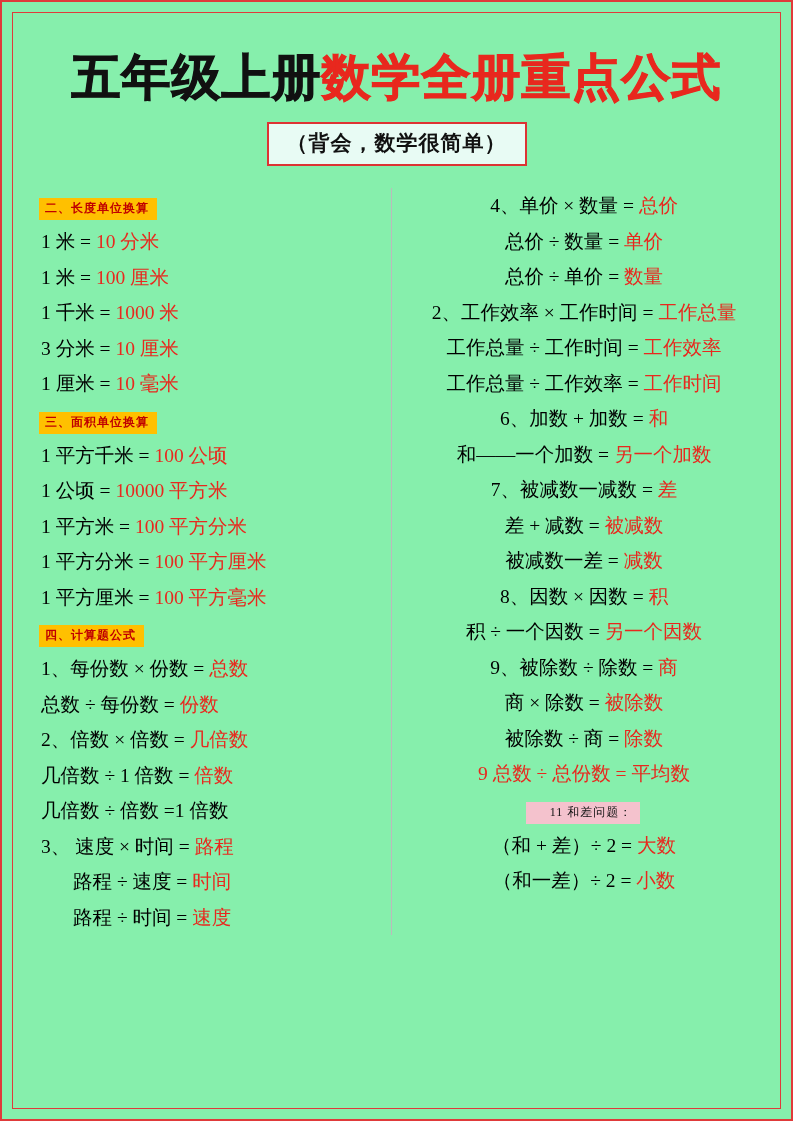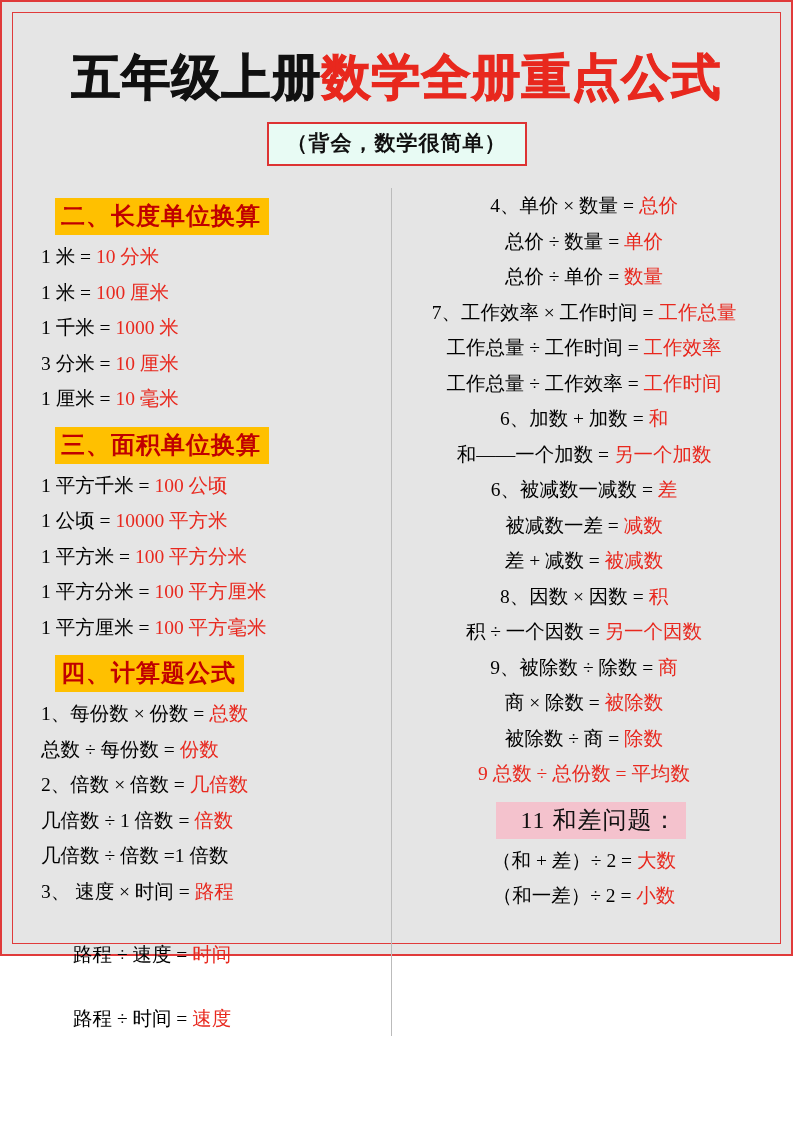--- a/index.html
+++ b/index.html
@@ -10,25 +10,25 @@
   body {
     width: 793px;
     height: 1122px;
     font-family: "Liberation Serif", "DejaVu Serif", serif;
     color: #000000;
     position: relative;
     overflow: hidden;
   }
   .page {
     width: 793px;
-    height: 956px;
+    height: 1121px;
     box-sizing: border-box;
     border: 2px solid #e03a3a;
     position: relative;
-    background: #e5e5e5;
+    background: #86efac;
   }
   .inner {
     position: absolute;
     left: 10px;
     top: 10px;
     right: 10px;
     bottom: 10px;
     border: 1px solid #e03a3a;
     box-sizing: border-box;
     padding: 22px 26px 0 26px;
@@ -94,39 +94,39 @@
     flex: 1;
     padding-left: 10px;
     text-align: center;
   }
 
   .heading {
     display: inline-block;
     background: #ffc000;
     color: #c00000;
     font-weight: bold;
-    font-size: 24px;
+    font-size: 12px;
     padding: 2px 8px 3px 6px;
-    margin: 10px 0 4px 16px;
+    margin: 10px 0 4px 0;
     letter-spacing: 1px;
   }
   .heading.pink {
     background: #f4c2cd;
     color: #111111;
     font-weight: normal;
     padding-left: 24px;
   }
   .line {
     font-size: 19.5px;
     line-height: 1.0;
     padding: 8px 0 8px 2px;
     white-space: nowrap;
   }
   .line .r { color: #e8281e; }
-  .line.indent1 { padding-left: 34px; margin-top: 28px; }
+  .line.indent1 { padding-left: 34px; }
 </style>
 </head>
 <body>
 
 <div class="page">
   <div class="inner">
 
     <div class="title">
       <span class="t-black">五年级上册</span><span class="t-red">数学全册重点公式</span>
     </div>
@@ -172,28 +172,28 @@
       </div>
 
       <div class="divider"></div>
 
       <div class="col col-right">
 
         <div>
           <div class="line"><span>4、单价 × 数量 = </span><span class="r">总价</span></div>
           <div class="line"><span>总价 ÷ 数量 = </span><span class="r">单价</span></div>
           <div class="line"><span>总价 ÷ 单价 = </span><span class="r">数量</span></div>
-          <div class="line"><span>7、工作效率 × 工作时间 = </span><span class="r">工作总量</span></div>
+          <div class="line"><span>2、工作效率 × 工作时间 = </span><span class="r">工作总量</span></div>
           <div class="line"><span>工作总量 ÷ 工作时间 = </span><span class="r">工作效率</span></div>
           <div class="line"><span>工作总量 ÷ 工作效率 = </span><span class="r">工作时间</span></div>
           <div class="line"><span>6、加数 + 加数 = </span><span class="r">和</span></div>
           <div class="line"><span>和——一个加数 = </span><span class="r">另一个加数</span></div>
-          <div class="line"><span>6、被减数一减数 = </span><span class="r">差</span></div>
+          <div class="line"><span>7、被减数一减数 = </span><span class="r">差</span></div>
+          <div class="line"><span>差 + 减数 = </span><span class="r">被减数</span></div>
           <div class="line"><span>被减数一差 = </span><span class="r">减数</span></div>
-          <div class="line"><span>差 + 减数 = </span><span class="r">被减数</span></div>
           <div class="line"><span>8、因数 × 因数 = </span><span class="r">积</span></div>
           <div class="line"><span>积 ÷ 一个因数 = </span><span class="r">另一个因数</span></div>
           <div class="line"><span>9、被除数 ÷ 除数 = </span><span class="r">商</span></div>
           <div class="line"><span>商 × 除数 = </span><span class="r">被除数</span></div>
           <div class="line"><span>被除数 ÷ 商 = </span><span class="r">除数</span></div>
           <div class="line"><span class="r">9 总数 ÷ 总份数 = 平均数</span></div>
         </div>
 
         <div>
           <div class="heading pink">11 和差问题：</div>

